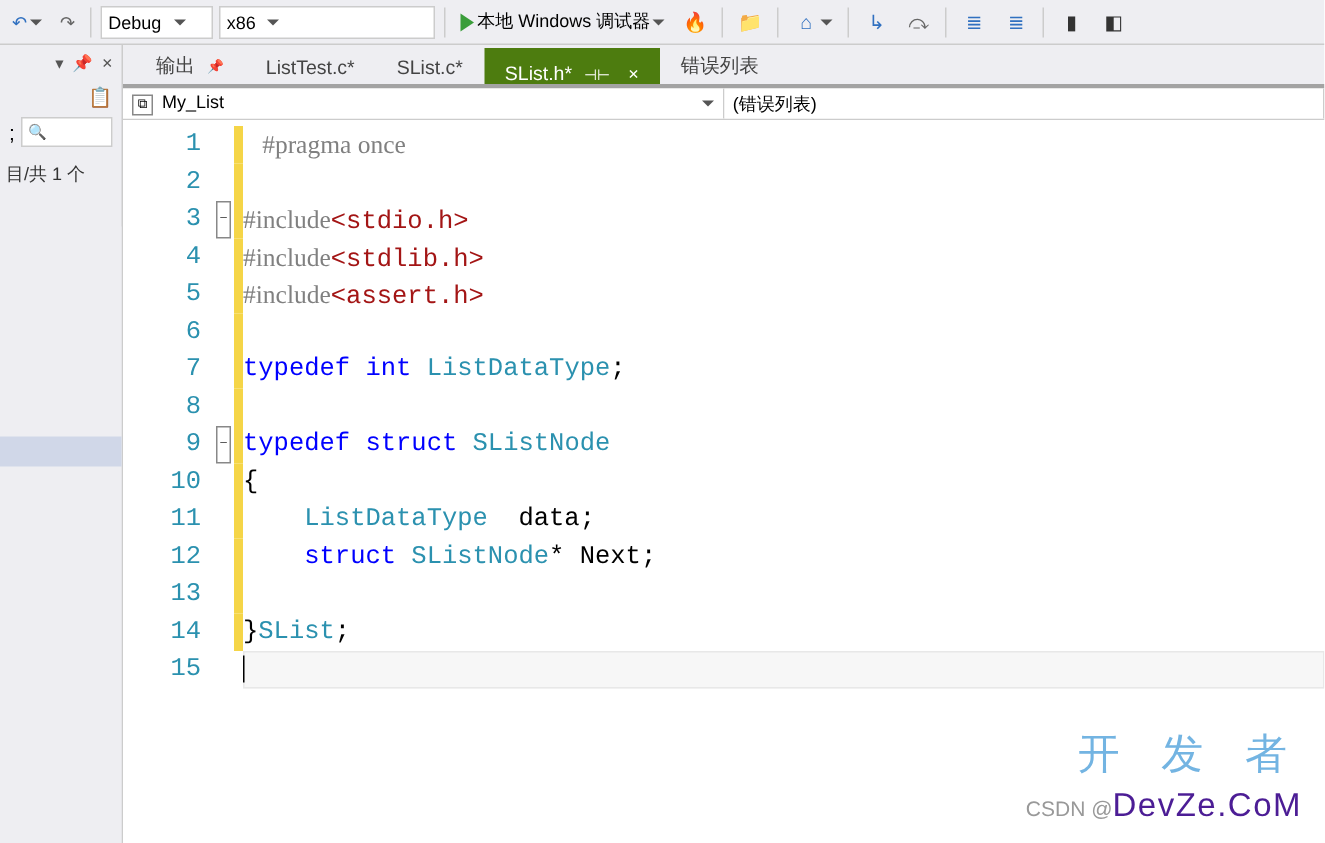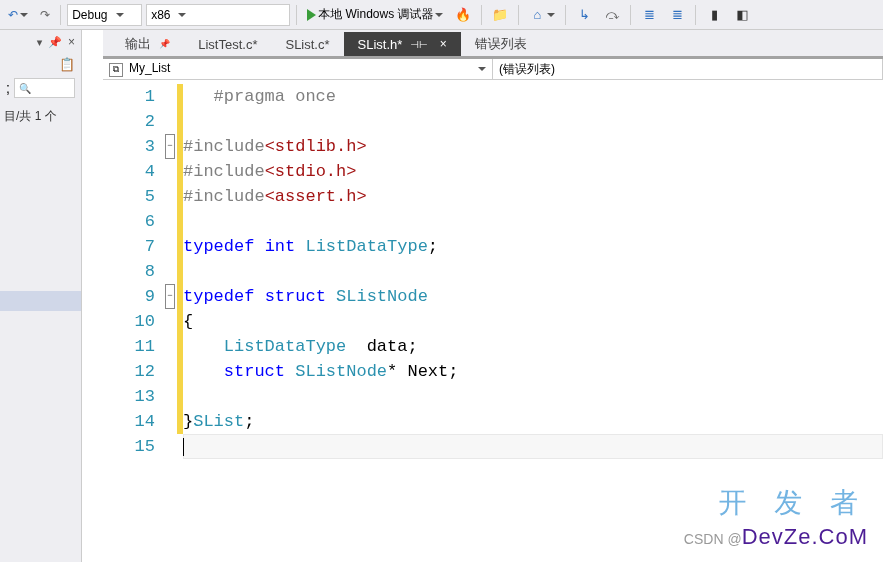--- a/index.html
+++ b/index.html
@@ -45,28 +45,28 @@
     .x-icon { font-size:12px; color:#555; }
     .lp-dd { font-size:11px; color:#555; }
     .lp-row { display:flex; align-items:center; padding:4px 6px; gap:4px; }
     .lp-toolbar { display:flex; justify-content:flex-end; padding:2px 6px; gap:4px; }
     .search-box { background:#fff; border:1px solid #ccc; height:20px; flex:1; display:flex; align-items:center; padding:0 4px; justify-content:space-between; }
     .search-box::after { content:"🔍"; font-size:10px; color:#888; }
     .lp-status { padding:6px 4px; color:#333; font-size:12px; }
     .lp-blank { flex:1; background:#eeeef2; margin-top:20px; }
     .lp-selected { background:#d0d7e8; height:20px; width:100%; }
     
-    .main { flex:1; display:flex; flex-direction:column;padding-left:21px; }
+    .main { flex:1; display:flex; flex-direction:column; }
     
     .tab-bar { height:26px; background:#eeeef2; display:flex; align-items:flex-end; padding-left:8px; }
     .tab {
       height:24px; padding:0 14px; display:flex; align-items:center; gap:8px;
       color:#444; cursor:pointer; font-size:13px; position:relative;
     }
-    .tab.active { background:#404040; color:#fff; }
+    .tab.active { background:#4d7c0f; color:#fff;align-items:flex-end; }
     .tab.active .tab-close { color:#fff; }
     .tab-close { font-size:12px; color:#888; margin-left:4px; }
     .tab-pin { font-size:10px; }
     
     .navbar {
       height:24px; background:#fff; border-top:3px solid #a3a3a3; border-bottom:1px solid #ccc;
       display:flex; align-items:center;
     }
     .navbar .combo-nav {
       flex:1; height:100%; display:flex; align-items:center; padding:0 6px;
@@ -80,21 +80,21 @@
     .gutter div { height:25px; line-height:25px; padding-right:8px; }
     .fold-col { width:14px; padding-top:4px; }
     .fold-col div { height:25px; display:flex; align-items:center; justify-content:center; }
     .fold-box { width:10px; height:10px; border:1px solid #888; display:flex; align-items:center; justify-content:center; font-size:9px; line-height:1; color:#555; background:#fff; cursor:pointer; }
     .yellow-mark { width:6px; padding-top:4px; }
     .yellow-mark div { height:25px; }
     .ym-on { background:#f5d547; }
     .code { flex:1; padding-top:4px; }
     .code div.line { height:25px; line-height:25px; white-space:pre; }
     .kw { color:#0000ff; }
-    .pp { color:#808080; }
+    .pp { color:#808080;font-family:Liberation Serif, serif; }
     .str { color:#a31515; }
     .type { color:#2b91af; }
     .txt { color:#000; }
     .cursor-line { background:#f7f7f7; box-shadow: inset 0 0 0 1px #e8e8e8; }
     .text-cursor { display:inline-block; width:1px; height:18px; background:#000; vertical-align:middle; }
     
     .watermark1 { position:absolute; right:15px; bottom:40px; color:#5ba7dd; font-size:28px; letter-spacing:10px; font-weight:400; opacity:0.85;margin-left:39px; }
     .watermark2 { position:absolute; right:15px; bottom:12px; color:#999; font-size:14px; }
     .watermark2 .dz { color:#4c1d95; font-size:22px; letter-spacing:1px; }
   </style>
@@ -264,22 +264,22 @@
           <div class="ym-on"></div>
           <div class="ym-on"></div>
           <div class="ym-on"></div>
           <div class="ym-on"></div>
           <div class="ym-on"></div>
           <div></div>
         </div>
       <div class="code" id="codearea">
           <div class="line"><span class="pp">   #pragma once</span></div>
           <div class="line"></div>
+          <div class="line"><span class="pp">#include</span><span class="str">&lt;stdio.h&gt;</span></div>
           <div class="line"><span class="pp">#include</span><span class="str">&lt;stdlib.h&gt;</span></div>
-          <div class="line"><span class="pp">#include</span><span class="str">&lt;stdio.h&gt;</span></div>
           <div class="line"><span class="pp">#include</span><span class="str">&lt;assert.h&gt;</span></div>
           <div class="line"></div>
           <div class="line"><span class="kw">typedef</span><span class="txt"> </span><span class="kw">int</span><span class="txt"> </span><span class="type">ListDataType</span><span class="txt">;</span></div>
           <div class="line"></div>
           <div class="line"><span class="kw">typedef</span><span class="txt"> </span><span class="kw">struct</span><span class="txt"> </span><span class="type">SListNode</span></div>
           <div class="line"><span class="txt">{</span></div>
           <div class="line"><span class="txt">    </span><span class="type">ListDataType</span><span class="txt">  data;</span></div>
           <div class="line"><span class="txt">    </span><span class="kw">struct</span><span class="txt"> </span><span class="type">SListNode</span><span class="txt">* Next;</span></div>
           <div class="line"></div>
           <div class="line"><span class="txt">}</span><span class="type">SList</span><span class="txt">;</span></div>

